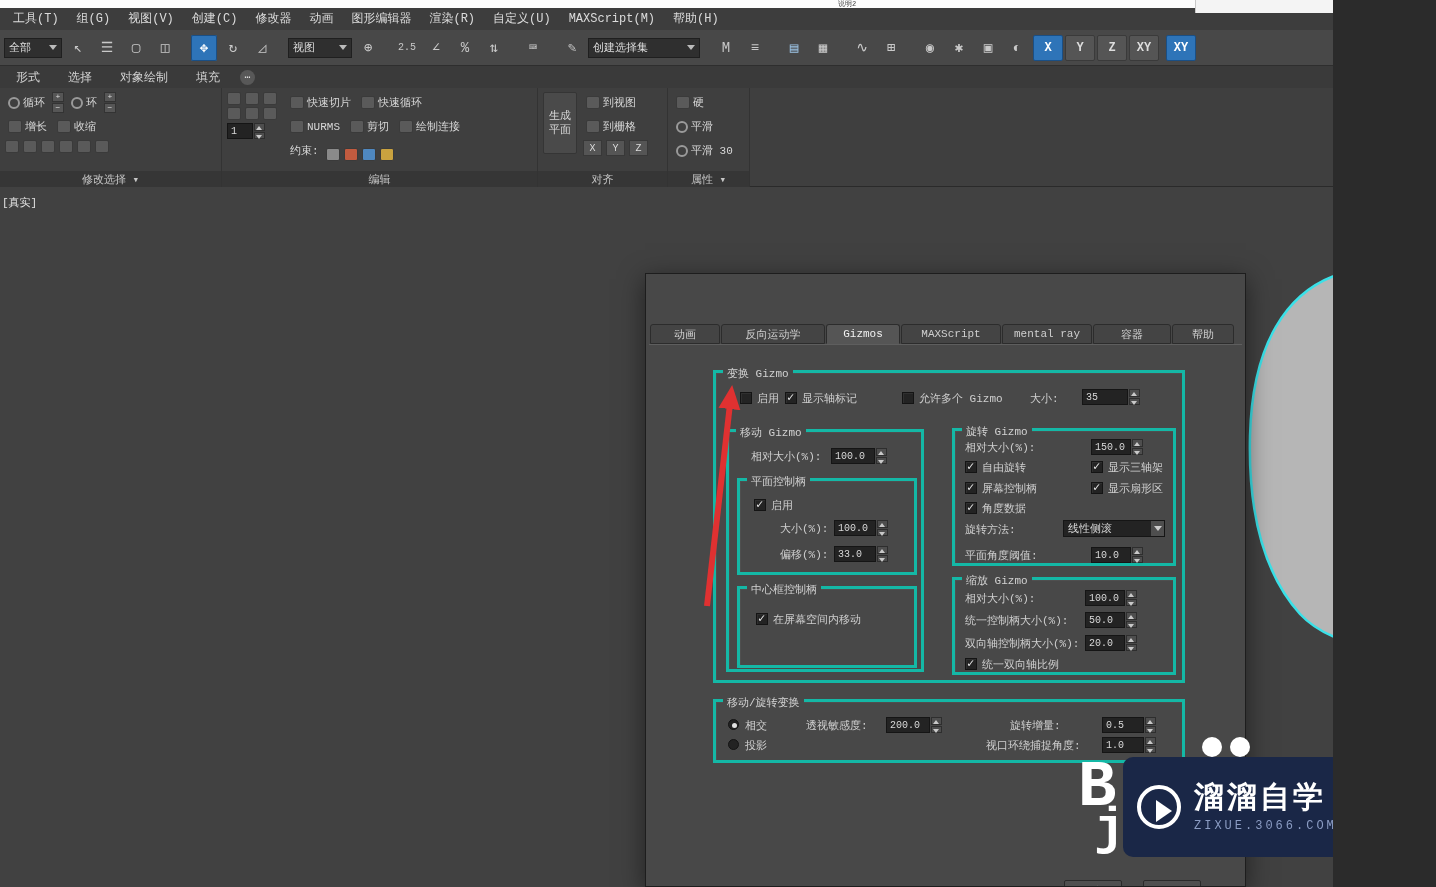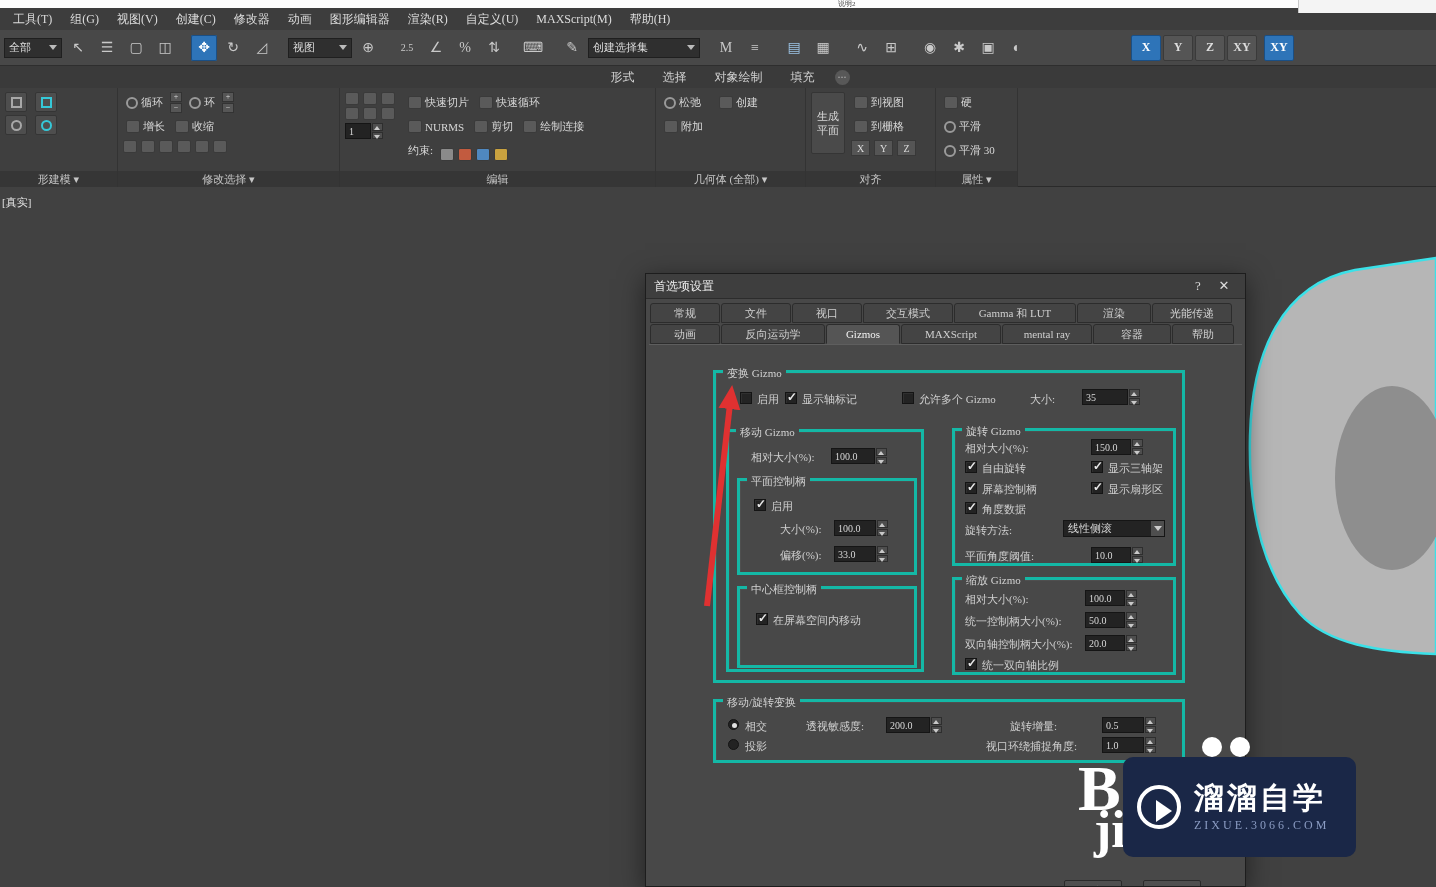--- a/index.html
+++ b/index.html
@@ -1,18 +1,18 @@
 <!DOCTYPE html>
 <html><head>
 <meta charset="utf-8">
 <style>
   html,body{margin:0;padding:0;background:#2b2b2b;}
   *{box-sizing:border-box;}
-  .screen{position:relative;width:1436px;height:887px;background:#8b5cf6;overflow:hidden;
-          font-family:Liberation Serif, serif;color:#d6d6d6;}
+  .screen{position:relative;width:1333px;height:887px;background:#8b5cf6;overflow:hidden;
+          font-family:Liberation Mono, monospace;color:#d6d6d6;}
 
   
   .top-strip{position:absolute;top:0;left:0;right:0;height:8px;background:#fdfdfd;z-index:6;}
   .top-strip span{position:absolute;left:838px;top:-1px;font-size:7px;color:#444;}
   .tr-frag{position:absolute;top:0;right:0;width:138px;height:13px;background:#f4f4f4;border-left:1px solid #c9c9c9;z-index:7;}
 
   
   .menu-bar{position:absolute;top:8px;left:0;right:0;height:22px;background:#3d3d3d;display:flex;align-items:center;padding-left:4px;z-index:5;}
   .menu-item{padding:0 9px;font-size:12px;color:#dcdcdc;line-height:22px;cursor:default;}
 
@@ -27,21 +27,21 @@
   .tbtn.active{background:#2e74b8;color:#fff;box-shadow:inset 0 0 0 1px #1a4f85;}
   .sep{width:7px;flex:none;}
   .axis-cluster{margin-left:auto;margin-right:138px;display:flex;gap:2px;}
   .axis{width:30px;height:26px;display:flex;align-items:center;justify-content:center;background:#555;border:1px solid #3a3a3a;
         color:#ddd;font-size:12px;font-weight:bold;border-radius:2px;}
   .axis.active{background:#2e74b8;border-color:#1a4f85;color:#fff;}
   .axis.last{margin-left:5px;}
 
   
   .ribbon{position:absolute;top:66px;left:0;right:0;height:121px;background:#3f3f3f;border-bottom:1px solid #2a2a2a;z-index:5;}
-  .ribbon-tabs{height:22px;background:#3a3a3a;display:flex;align-items:center;padding-left:12px;gap:4px;justify-content:center;}
+  .ribbon-tabs{height:22px;background:#3a3a3a;display:flex;align-items:center;padding-left:4px;gap:4px;}
   .rtab{padding:2px 12px;font-size:12px;color:#d2d2d2;}
   .more-btn{width:15px;height:15px;border-radius:50%;background:#585858;color:#ddd;font-size:9px;display:flex;align-items:center;justify-content:center;margin-left:4px;}
   .ribbon-body{height:99px;display:flex;}
   .rpanel{position:relative;border-right:1px solid #333;padding:4px 5px 18px 5px;flex:none;}
   .plabel{position:absolute;left:0;right:0;bottom:0;height:16px;background:#363636;color:#c6c6c6;font-size:11px;
           display:flex;align-items:center;justify-content:center;white-space:nowrap;overflow:hidden;}
   .rows{display:flex;flex-direction:column;gap:3px;}
   .rrow{display:flex;align-items:flex-end;gap:4px;}
   .rbtn{display:inline-flex;align-items:center;gap:3px;height:21px;padding:0 3px;color:#d8d8d8;font-size:11px;white-space:nowrap;}
   .ico{width:14px;height:13px;background:#5a5a5a;border:1px solid #3a3a3a;border-radius:2px;flex:none;}
@@ -241,41 +241,20 @@
   <div class="ribbon">
     <div class="ribbon-tabs">
       <span class="rtab">形式</span>
       <span class="rtab">选择</span>
       <span class="rtab">对象绘制</span>
       <span class="rtab">填充</span>
       <span class="more-btn">⋯</span>
     </div>
     <div class="ribbon-body">
 
-      <div class="rpanel" style="width:118px">
-        <div class="rrow" style="gap:8px">
-          <div class="rows">
-            <div class="bigbtn">
-                <i></i>
-              </div>
-            <div class="bigbtn">
-                <i class="circle"></i>
-              </div>
-          </div>
-          <div class="rows">
-            <div class="bigbtn cyan">
-                <i></i>
-              </div>
-            <div class="bigbtn cyan">
-                <i class="circle"></i>
-              </div>
-          </div>
-        </div>
-        <div class="plabel">形建模 ▾</div>
-      </div>
 
       <div class="rpanel" style="width:222px">
         <div class="rows">
           <div class="rrow">
             <span class="rbtn">
                 <span class="ico round"></span>
                 <span>循环</span>
               </span>
             <span class="pm">
                 <div>+</div>
@@ -363,41 +342,20 @@
               <span class="ico c1"></span>
               <span class="ico c2"></span>
               <span class="ico c3"></span>
               <span class="ico c4"></span>
             </div>
           </div>
         </div>
         <div class="plabel">编辑</div>
       </div>
 
-      <div class="rpanel" style="width:150px">
-        <div class="rrow" style="align-items:flex-start;gap:10px">
-          <div class="rows">
-            <span class="rbtn">
-                <span class="ico round"></span>
-                <span>松弛</span>
-              </span>
-            <span class="rbtn">
-                <span class="ico"></span>
-                <span>附加</span>
-              </span>
-          </div>
-          <div class="rows">
-            <span class="rbtn">
-                <span class="ico"></span>
-                <span>创建</span>
-              </span>
-          </div>
-        </div>
-        <div class="plabel">几何体 (全部) ▾</div>
-      </div>
 
 
       <div class="rpanel" style="width:130px">
         <div class="rrow" style="align-items:flex-start;gap:6px">
           <div class="vbtn">生成平面</div>
           <div class="rows">
             <span class="rbtn">
                 <span class="ico"></span>
                 <span>到视图</span>
               </span>
@@ -439,36 +397,21 @@
   <div class="viewport">
     <span class="vp-label">[真实]</span>
   </div>
 
   <svg class="vp-svg" width="1436" height="887">
     <path d="M1436,258 L1355,270 C1282,284 1252,352 1250,436 C1248,516 1266,576 1300,614 C1328,644 1378,652 1436,654 Z" fill="#b6b6b6" stroke="#3ae1e8" stroke-width="2.5"></path>
     <ellipse cx="1392" cy="478" rx="57" ry="92" fill="#8e8e8e"></ellipse>
   </svg>
 
   <div class="dialog">
-    <div class="dtitle">
-      <span>首选项设置</span>
-      <span class="spacer"></span>
-      <span class="dhelp">?</span>
-      <span class="dclose">✕</span>
-    </div>
-
-    <div class="tabrow" style="top:29px">
-      <span class="dtab" style="width:70px">常规</span>
-      <span class="dtab" style="width:70px">文件</span>
-      <span class="dtab" style="width:70px">视口</span>
-      <span class="dtab" style="width:90px">交互模式</span>
-      <span class="dtab" style="width:122px">Gamma 和 LUT</span>
-      <span class="dtab" style="width:74px">渲染</span>
-      <span class="dtab" style="width:80px">光能传递</span>
-    </div>
+
     <div class="tabrow" style="top:50px">
       <span class="dtab" style="width:70px">动画</span>
       <span class="dtab" style="width:104px">反向运动学</span>
       <span class="dtab active" style="width:74px">Gizmos</span>
       <span class="dtab" style="width:100px">MAXScript</span>
       <span class="dtab" style="width:90px">mental ray</span>
       <span class="dtab" style="width:78px">容器</span>
       <span class="dtab" style="width:62px">帮助</span>
     </div>
 

